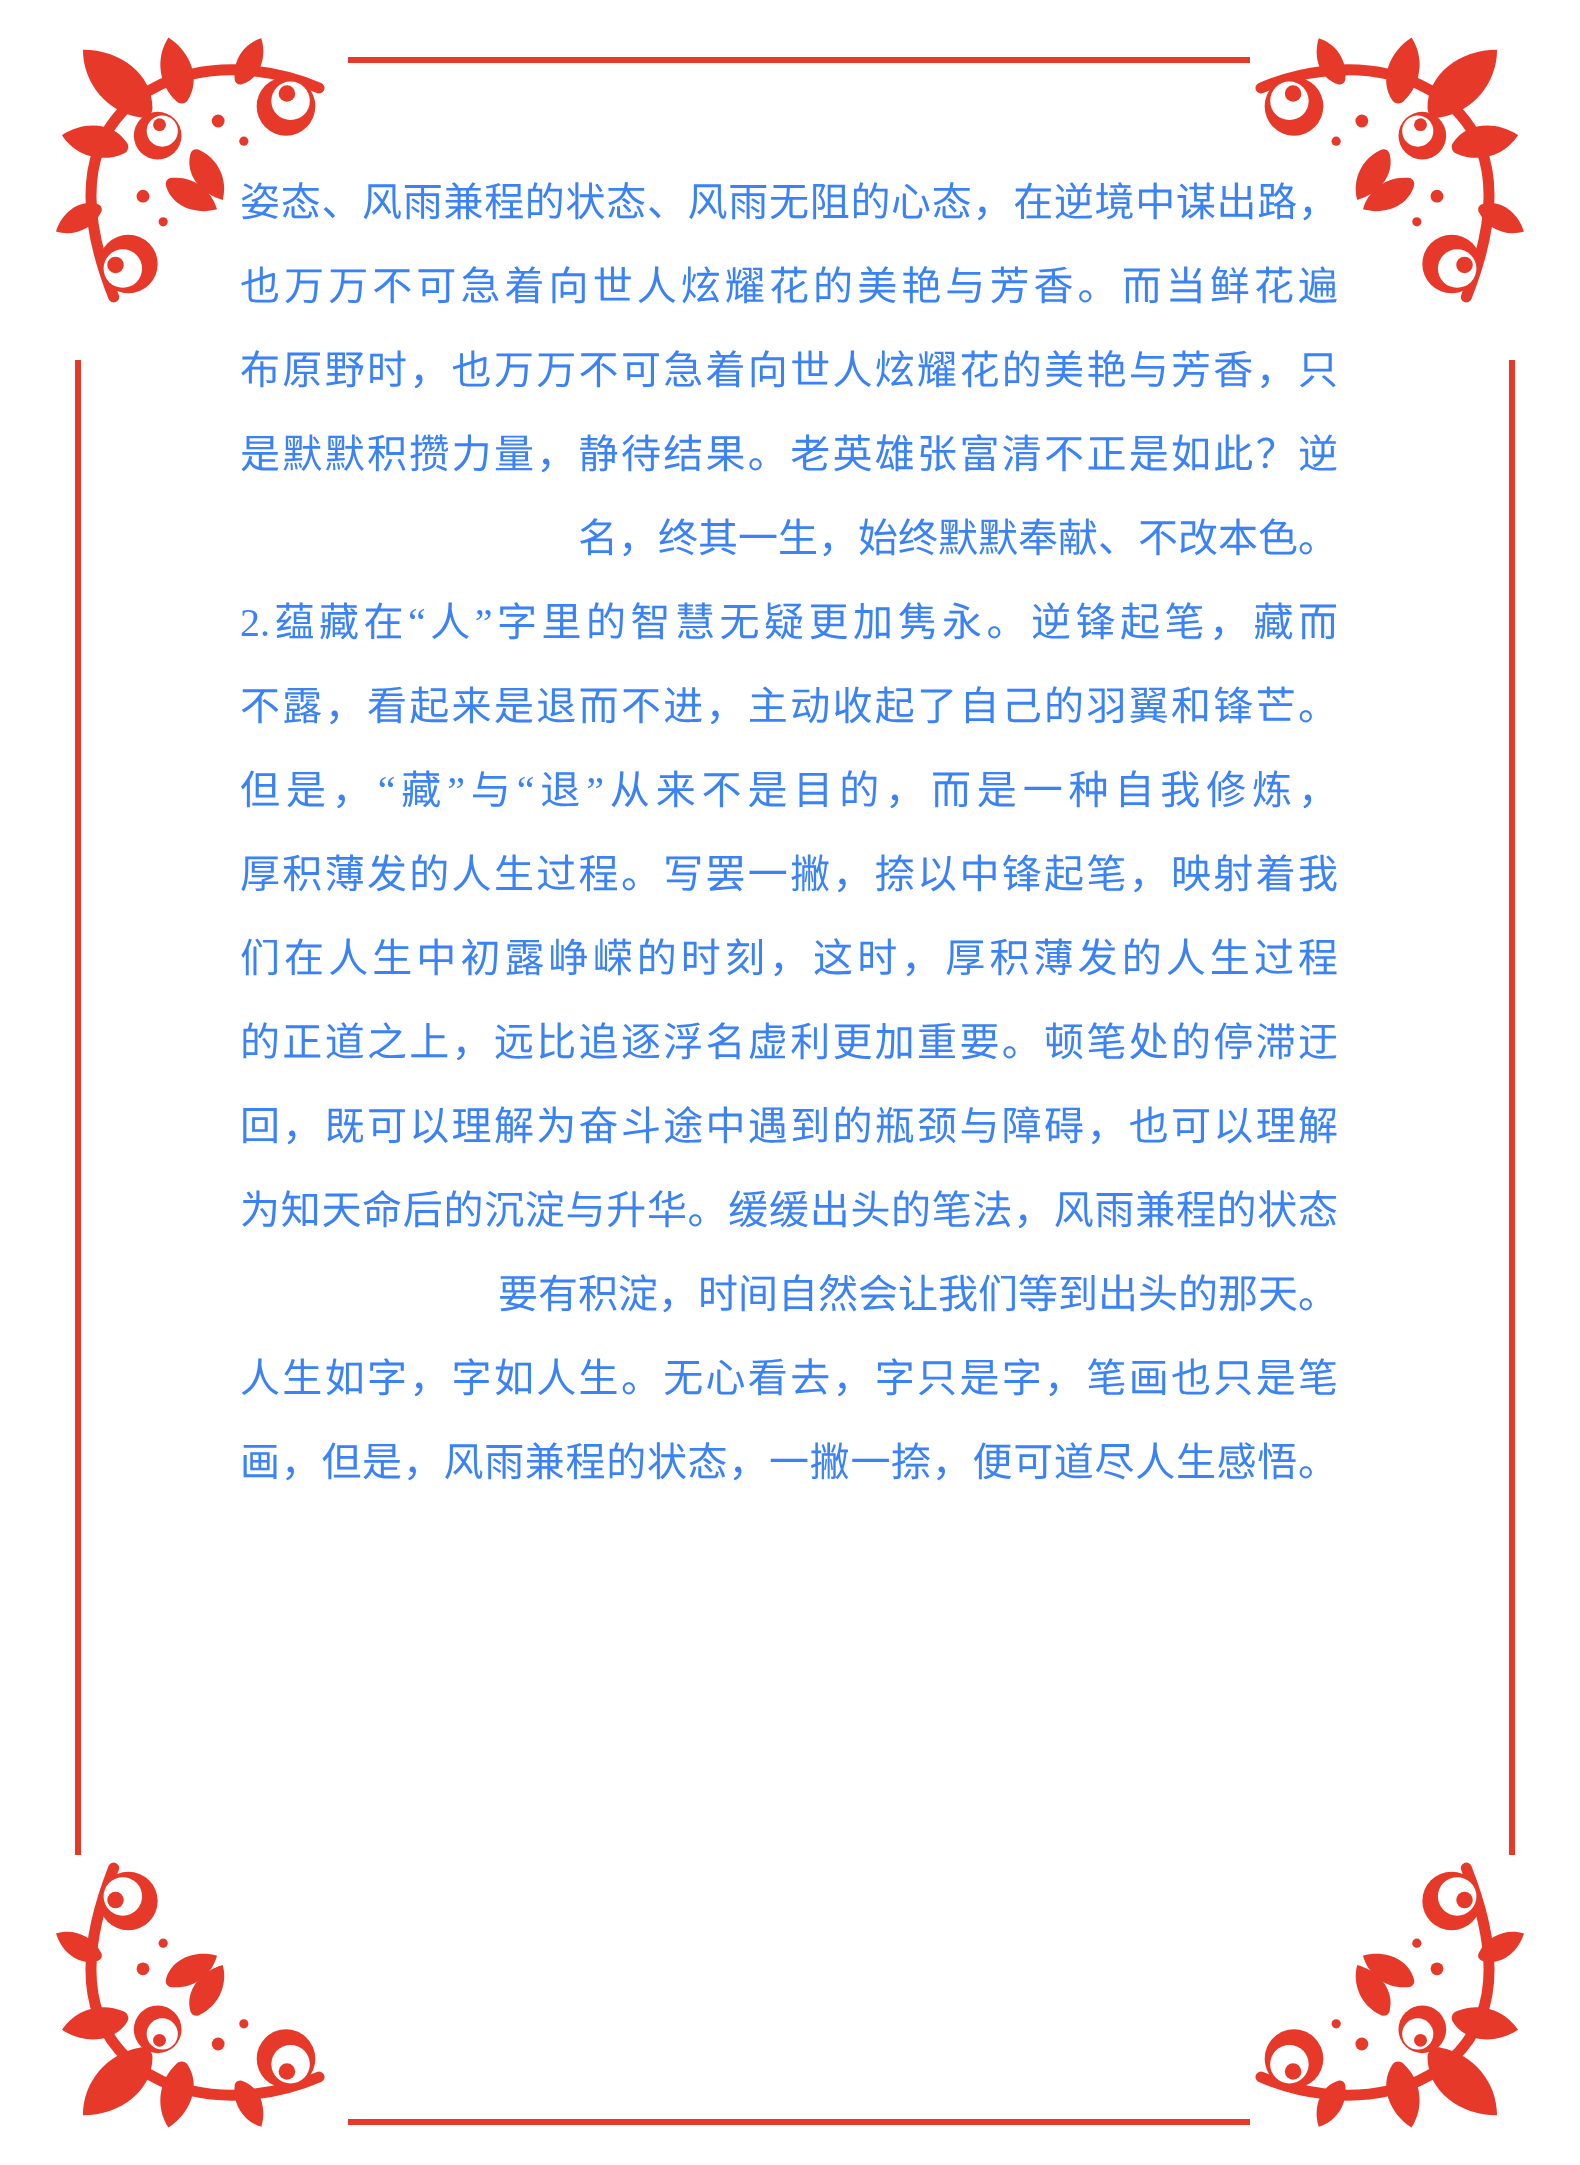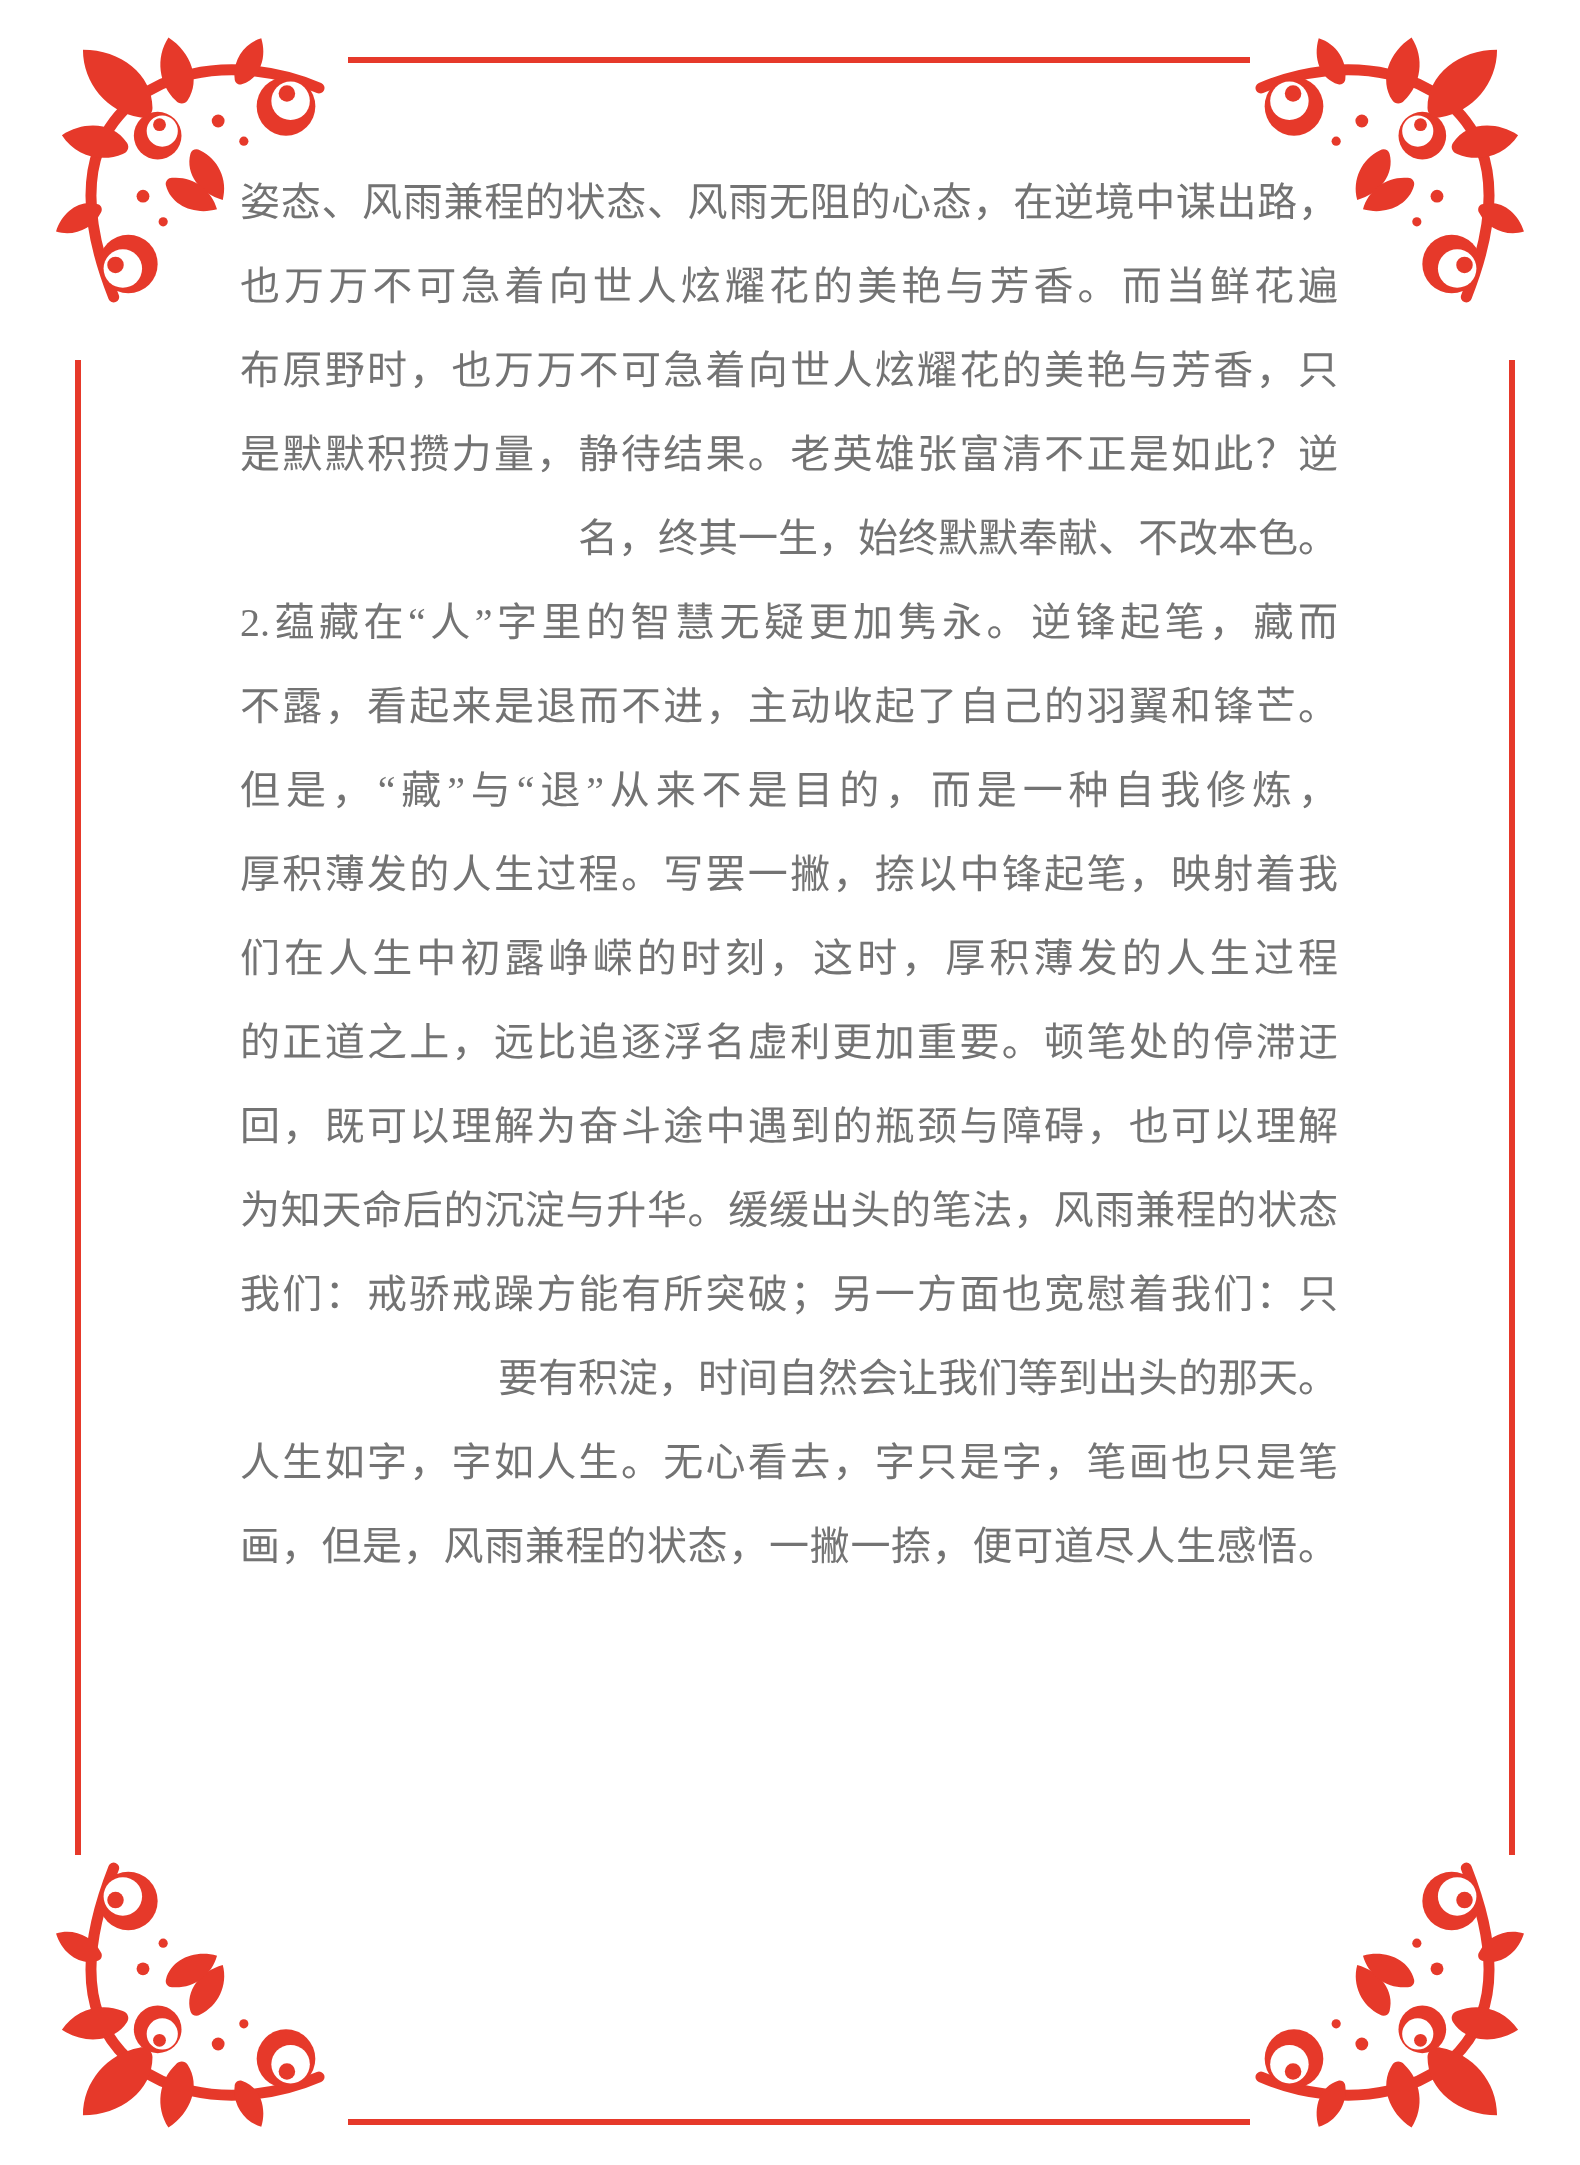--- a/index.html
+++ b/index.html
@@ -91,33 +91,32 @@
   <svg class="corner tr" viewBox="0 0 300 300">
       <use href="#flourish"></use>
     </svg>
   <svg class="corner bl" viewBox="0 0 300 300">
       <use href="#flourish"></use>
     </svg>
   <svg class="corner br" viewBox="0 0 300 300">
       <use href="#flourish"></use>
     </svg>
 
-  <div class="text-block" style="color: #737373;">
+  <div class="text-block" style="color: #3b82f6;">
       <div class="line j">姿态、风雨兼程的状态、风雨无阻的心态，在逆境中谋出路，</div>
       <div class="line j">也万万不可急着向世人炫耀花的美艳与芳香。而当鲜花遍</div>
       <div class="line j">布原野时，也万万不可急着向世人炫耀花的美艳与芳香，只</div>
       <div class="line j">是默默积攒力量，静待结果。老英雄张富清不正是如此？逆</div>
       <div class="line">名，终其一生，始终默默奉献、不改本色。</div>
       <div class="line j">2.蕴藏在“人”字里的智慧无疑更加隽永。逆锋起笔，藏而</div>
       <div class="line j">不露，看起来是退而不进，主动收起了自己的羽翼和锋芒。</div>
       <div class="line j">但是，“藏”与“退”从来不是目的，而是一种自我修炼，</div>
       <div class="line j">厚积薄发的人生过程。写罢一撇，捺以中锋起笔，映射着我</div>
       <div class="line j">们在人生中初露峥嵘的时刻，这时，厚积薄发的人生过程</div>
       <div class="line j">的正道之上，远比追逐浮名虚利更加重要。顿笔处的停滞迂</div>
       <div class="line j">回，既可以理解为奋斗途中遇到的瓶颈与障碍，也可以理解</div>
       <div class="line j">为知天命后的沉淀与升华。缓缓出头的笔法，风雨兼程的状态</div>
-      <div class="line j">我们：戒骄戒躁方能有所突破；另一方面也宽慰着我们：只</div>
       <div class="line">要有积淀，时间自然会让我们等到出头的那天。</div>
       <div class="line j">人生如字，字如人生。无心看去，字只是字，笔画也只是笔</div>
       <div class="line j">画，但是，风雨兼程的状态，一撇一捺，便可道尽人生感悟。</div>
     </div>
 
 </div>
 
 </body></html>

